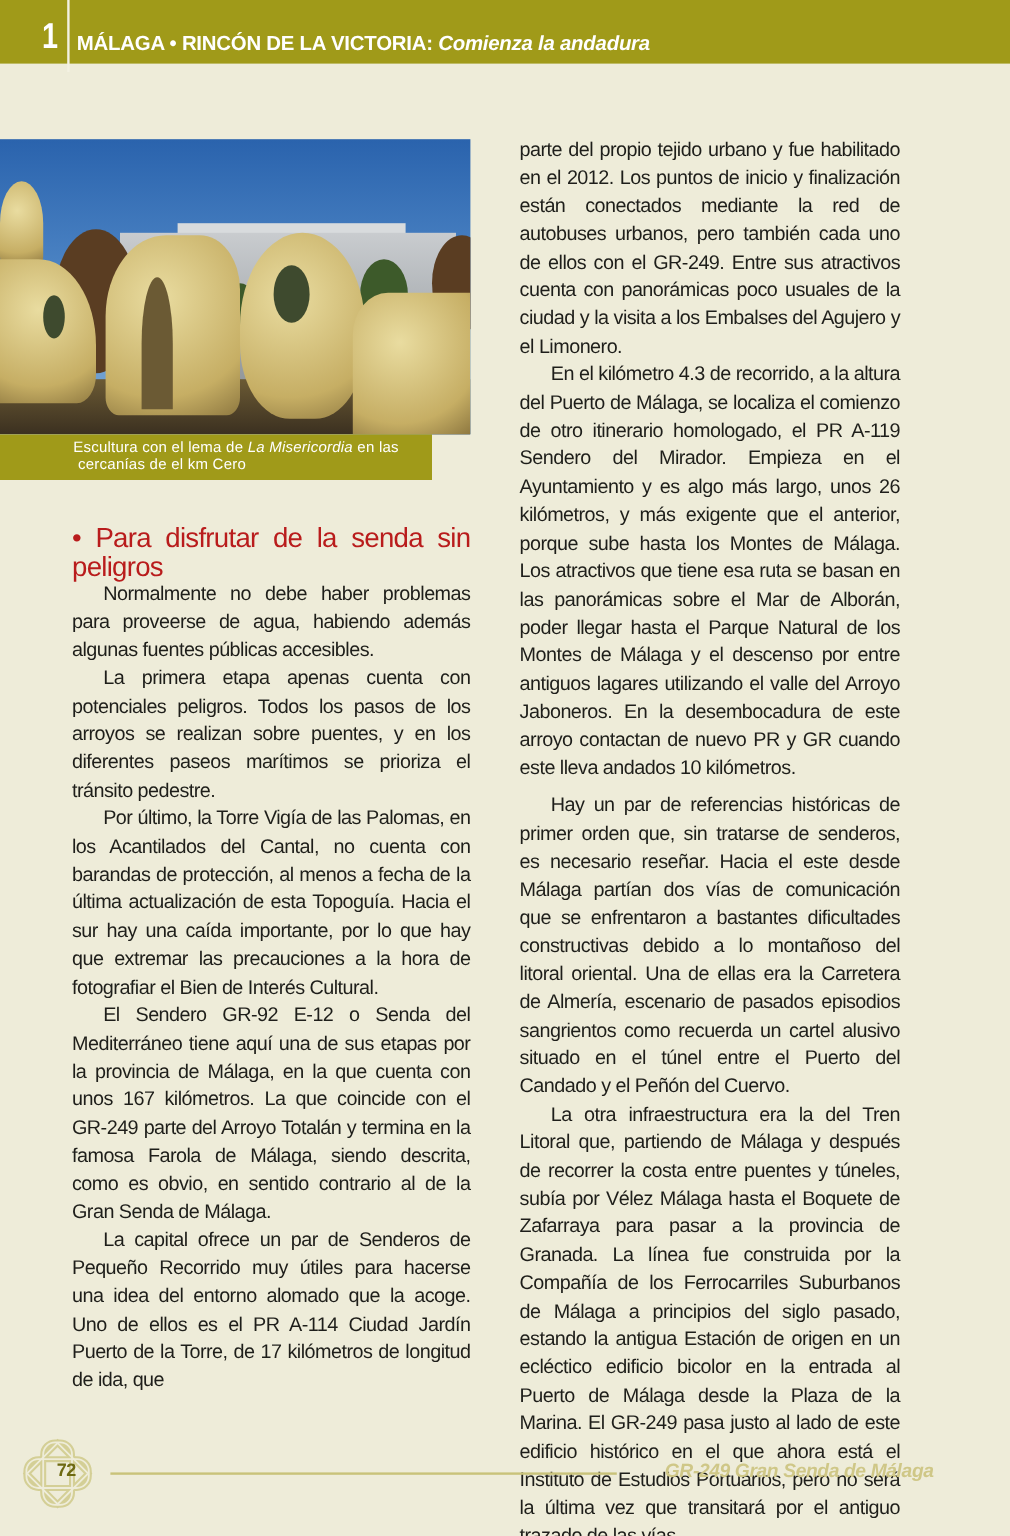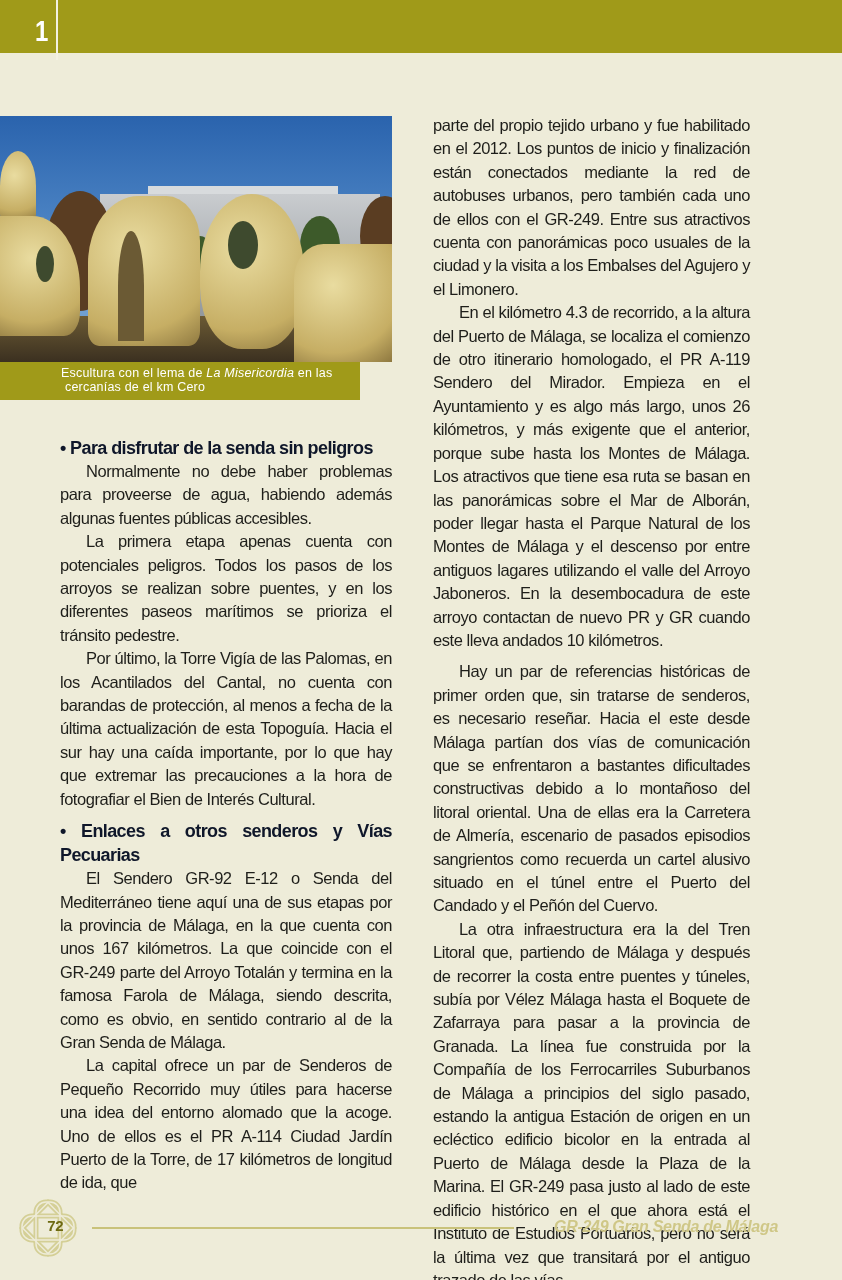--- a/index.html
+++ b/index.html
@@ -50,21 +50,21 @@
     }
     .caption .l2 { padding-left: 4px; }
 
     .col {
       position: absolute; font-size: 16.5px; line-height: 23.4px;
       text-align: justify; letter-spacing: -0.45px;
     }
     .col p { margin: 0; text-indent: 26px; }
     .col p.noind { text-indent: 0; }
     .col h3 {
-      margin: 0; color: #0f172a; font-size: 18px; font-weight: bold;
+      margin: 0; color: #b91c1c; font-size: 23px; font-weight: normal;
       letter-spacing: -0.6px; line-height: 24px; text-indent: 0;
     }
     .left { left: 60px; top: 436px; width: 332px; }
     .right { left: 433px; top: 114px; width: 317px; }
 
     .footer-line { position: absolute; left: 92px; top: 1227px; width: 422px; height: 2px; background: #c9c27a; }
     .footer-title {
       position: absolute; left: 523px; top: 1218px; color: #cfc787; font-weight: bold; font-style: italic;
       font-size: 16px; letter-spacing: -0.3px; white-space: nowrap; margin-left: 31px;
     }
@@ -73,20 +73,24 @@
       position: absolute; left: 39px; top: 1217px; width: 24px; text-align: right;
       color: #6e6a12; font-weight: bold; font-size: 15px; letter-spacing: -0.5px;
     }
   </style>
 </head>
 <body>
 
 <div class="header">
   <div class="num">1</div>
   <div class="divider"></div>
+  <div class="title">
+    <span>MÁLAGA • RINCÓN DE LA VICTORIA:</span>
+    <i>Comienza la andadura</i>
+  </div>
 </div>
 
 <div class="photo">
   <div class="bldg2"></div>
   <div class="bldg"></div>
   <div class="tree" style="left:45px;top:75px;width:70px;height:120px;"></div>
   <div class="tree" style="left:360px;top:80px;width:50px;height:80px;"></div>
   <div class="palm" style="left:300px;top:100px;width:40px;height:60px;"></div>
   <div class="palm" style="left:185px;top:120px;width:30px;height:50px;"></div>
   <div class="ground"></div>
@@ -105,21 +109,20 @@
     <span>Escultura con el lema de </span><i>La Misericordia</i><span> en las</span>
   </div>
   <div class="l2">cercanías de el km Cero</div>
 </div>
 
 <div class="col left">
   <h3>• Para disfrutar de la senda sin peligros</h3>
   <p>Normalmente no debe haber problemas para proveerse de agua, habiendo además algunas fuentes públicas accesibles.</p>
   <p>La primera etapa apenas cuenta con potenciales peligros. Todos los pasos de los arroyos se realizan sobre puentes, y en los diferentes paseos marítimos se prioriza el tránsito pedestre.</p>
   <p>Por último, la Torre Vigía de las Palomas, en los Acantilados del Cantal, no cuenta con barandas de protección, al menos a fecha de la última actualización de esta Topoguía. Hacia el sur hay una caída importante, por lo que hay que extremar las precauciones a la hora de fotografiar el Bien de Interés Cultural.</p>
-  <h3 style="margin-top:8px;">• Enlaces a otros senderos y Vías Pecuarias</h3>
   <p>El Sendero GR-92 E-12 o Senda del Mediterráneo tiene aquí una de sus etapas por la provincia de Málaga, en la que cuenta con unos 167 kilómetros. La que coincide con el GR-249 parte del Arroyo Totalán y termina en la famosa Farola de Málaga, siendo descrita, como es obvio, en sentido contrario al de la Gran Senda de Málaga.</p>
   <p>La capital ofrece un par de Senderos de Pequeño Recorrido muy útiles para hacerse una idea del entorno alomado que la acoge. Uno de ellos es el PR A-114 Ciudad Jardín Puerto de la Torre, de 17 kilómetros de longitud de ida, que</p>
 </div>
 
 <div class="col right">
   <p class="noind">parte del propio tejido urbano y fue habilitado en el 2012. Los puntos de inicio y finalización están conectados mediante la red de autobuses urbanos, pero también cada uno de ellos con el GR-249.  Entre sus atractivos cuenta con panorámicas poco usuales de la ciudad y la visita a los Embalses del Agujero y el Limonero.</p>
   <p>En el kilómetro 4.3 de recorrido, a la altura del Puerto de Málaga, se localiza el comienzo de otro itinerario homologado, el PR A-119 Sendero del Mirador. Empieza en el Ayuntamiento y es algo más largo, unos 26 kilómetros, y más exigente que el anterior, porque sube hasta los Montes de Málaga. Los atractivos que tiene esa ruta se basan en las panorámicas sobre el Mar de Alborán, poder llegar hasta el Parque Natural de los Montes de Málaga y el descenso por entre antiguos lagares utilizando el valle del Arroyo Jaboneros. En la desembocadura de este arroyo contactan de nuevo PR y GR cuando este lleva andados 10 kilómetros.</p>
   <p style="margin-top:8px;">Hay un par de referencias históricas de primer orden que, sin tratarse de senderos, es necesario reseñar.  Hacia el este desde Málaga partían dos vías de comunicación que se enfrentaron a bastantes dificultades constructivas debido a lo montañoso del litoral oriental. Una de ellas era la Carretera de Almería, escenario de pasados episodios sangrientos como recuerda un cartel alusivo situado en el túnel entre el Puerto del Candado y el Peñón del Cuervo.</p>
   <p>La otra infraestructura era la del Tren Litoral que, partiendo de Málaga y después de recorrer la costa entre puentes y túneles, subía por Vélez Málaga hasta el Boquete de Zafarraya para pasar a la provincia de Granada. La línea fue construida por la Compañía de los Ferrocarriles Suburbanos de Málaga a principios del siglo pasado, estando la antigua Estación de origen en un ecléctico edificio bicolor en la entrada al Puerto de Málaga desde la Plaza de la Marina. El GR-249 pasa justo al lado de este edificio histórico en el que ahora está el Instituto de Estudios Portuarios, pero no será la última vez que transitará por el antiguo trazado de las vías.</p>
 </div>

